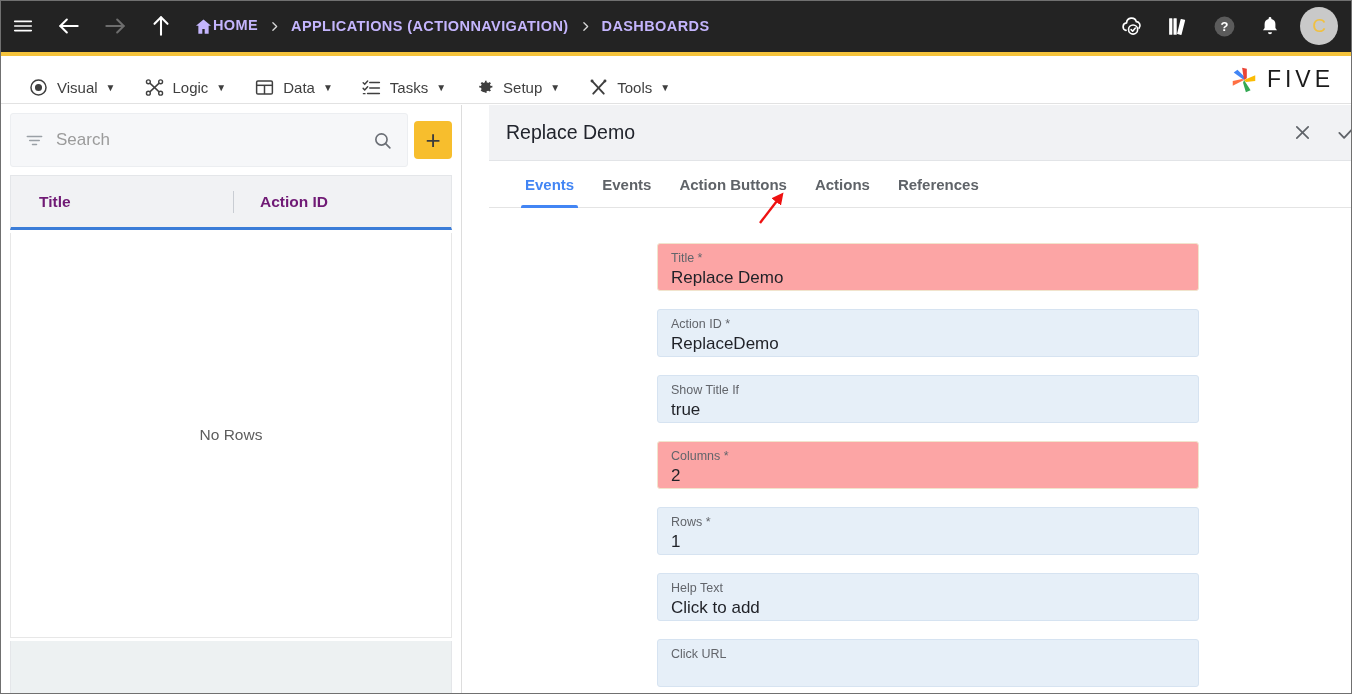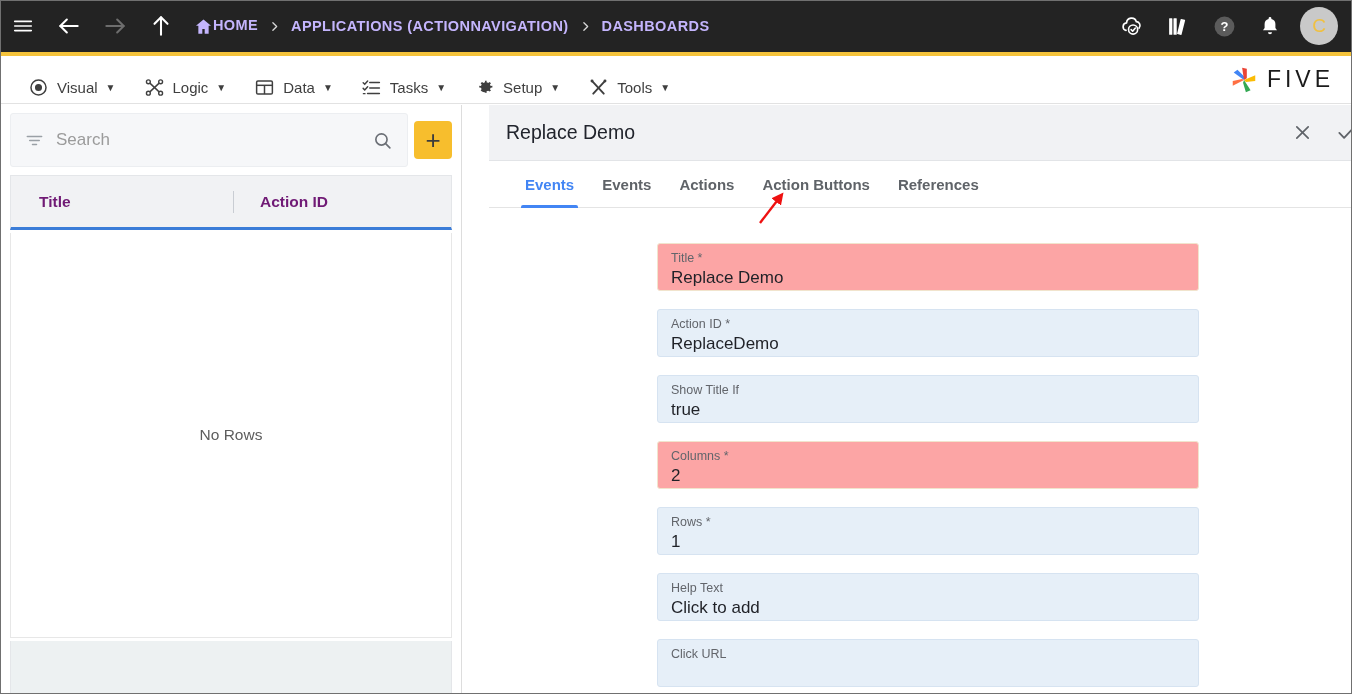--- a/index.html
+++ b/index.html
@@ -437,22 +437,22 @@
         <svg width="23" height="23" viewBox="0 0 24 24" fill="none" stroke="currentColor" stroke-width="1.9" stroke-linecap="round" stroke-linejoin="round">
           <polyline points="4.5,12.5 9.5,17.5 20,6.5"></polyline>
         </svg>
       </div>
     </div>
   </div>
 
   <div class="tabs">
     <div class="tab active">Events</div>
     <div class="tab">Events</div>
+    <div class="tab">Action Buttons</div>
     <div class="tab">Actions</div>
-    <div class="tab">Action Buttons</div>
     <div class="tab">References</div>
   </div>
 
   <div class="form-area">
 
     <div class="field req" style="top:35px;">
       <div class="field-label">Title *</div>
       <div class="field-value">Replace Demo</div>
     </div>
 

